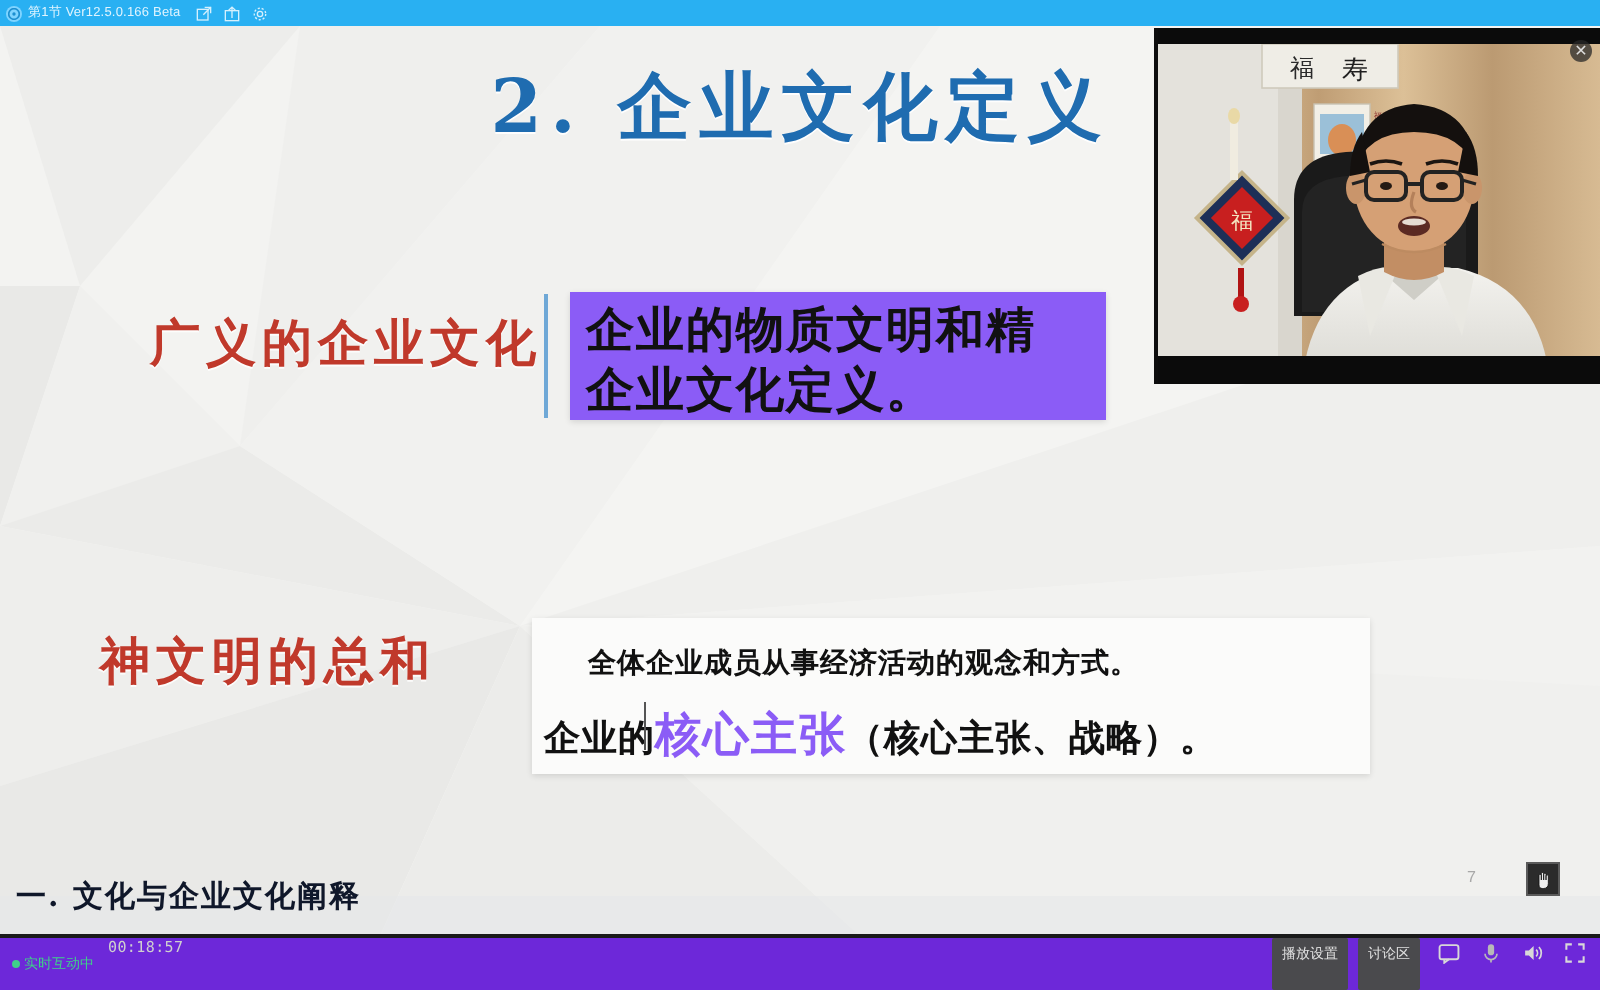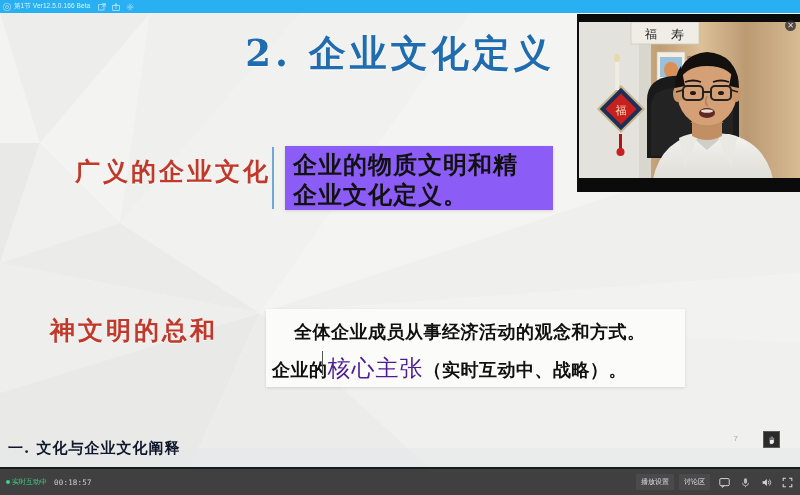--- a/index.html
+++ b/index.html
@@ -113,24 +113,24 @@
     box-shadow:0 1px 3px rgba(0,0,0,.12);
     box-sizing:border-box;
     padding:5px 6px;
   }
   #box2 .line{
     font-family:"DejaVu Serif", serif;
     color:#111;
     white-space:nowrap;
     line-height:36px;
   }
-  #box2 .l1{font-size:18px;font-weight:600;letter-spacing:.5px;padding-left:22px;}
+  #box2 .l1{font-size:14px;font-weight:600;letter-spacing:.5px;padding-left:22px;}
   #box2 .l2{font-size:18px;font-weight:600;letter-spacing:.5px;}
   #box2 .em{
-    color:#4c1d95;font-size:23px;font-weight:400;letter-spacing:1px;
+    color:#8b5cf6;font-size:23px;font-weight:700;letter-spacing:1px;
   }
   .caret2{
     position:absolute;left:322px;top:338px;
     width:1px;height:24px;background:#555;
   }
 
   
   #slide-footer{
     position:absolute;left:8px;bottom:10px;
     font-family:"DejaVu Serif", serif;
@@ -166,22 +166,22 @@
     width:11px;height:11px;border-radius:50%;
     background:rgba(40,40,40,.75);
     display:flex;align-items:center;justify-content:center;
     color:#ddd;font-size:8px;line-height:1;
     font-family:"Liberation Sans", sans-serif;
   }
 
   
   #bottombar{
     position:absolute;left:0;bottom:0;width:800px;height:27px;
-    background:#404040;
-    display:flex;align-items:center;
+    background:#6d28d9;
+    display:flex;
     box-sizing:border-box;
     padding:0 6px;
     border-top:1px solid #3a3a3c;
   }
   .rec{
     display:flex;align-items:center;
     font-size:7px;color:#3fd08a;
     margin-right:7px;
     white-space:nowrap;
   }
@@ -281,21 +281,21 @@
     <div id="divider1"></div>
     <div id="box1">
       <div class="line">企业的物质文明和精</div>
       <div class="line">企业文化定义。</div>
     </div>
 
     <div id="label2">神文明的总和</div>
     <div id="box2">
       <div class="line l1">全体企业成员从事经济活动的观念和方式。</div>
       <div class="line l2">
-        <span>企业的</span><span class="em">核心主张</span><span>（实时互动中、战略）。</span>
+        <span>企业的</span><span class="em">核心主张</span><span>（核心主张、战略）。</span>
       </div>
     </div>
     <div class="caret2"></div>
 
     <div id="slide-footer">一. 文化与企业文化阐释</div>
     <div id="page-num">7</div>
 
     <div id="hand-cursor">
       <svg width="10" height="10" viewBox="0 0 12 12">
         <path d="M3 7.2 V3.3 a0.7 0.7 0 0 1 1.4 0 V6 V2.2 a0.7 0.7 0 0 1 1.4 0 V6 V2.6 a0.7 0.7 0 0 1 1.4 0 V6 V3.6 a0.7 0.7 0 0 1 1.4 0 V8.2 c0 1.8 -1.2 2.9 -2.8 2.9 h-0.8 c-1.3 0 -2 -0.8 -2 -2.2 z" fill="#f0f0f0" stroke="#111" stroke-width="0.5"></path>

